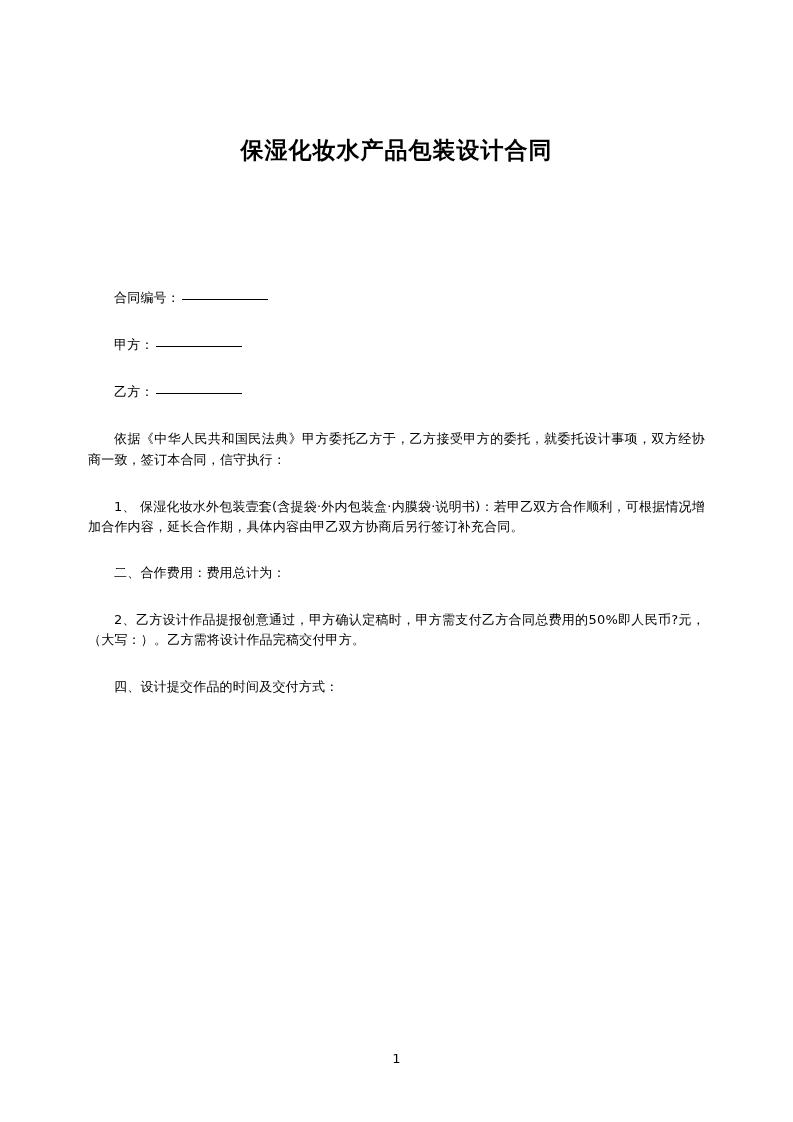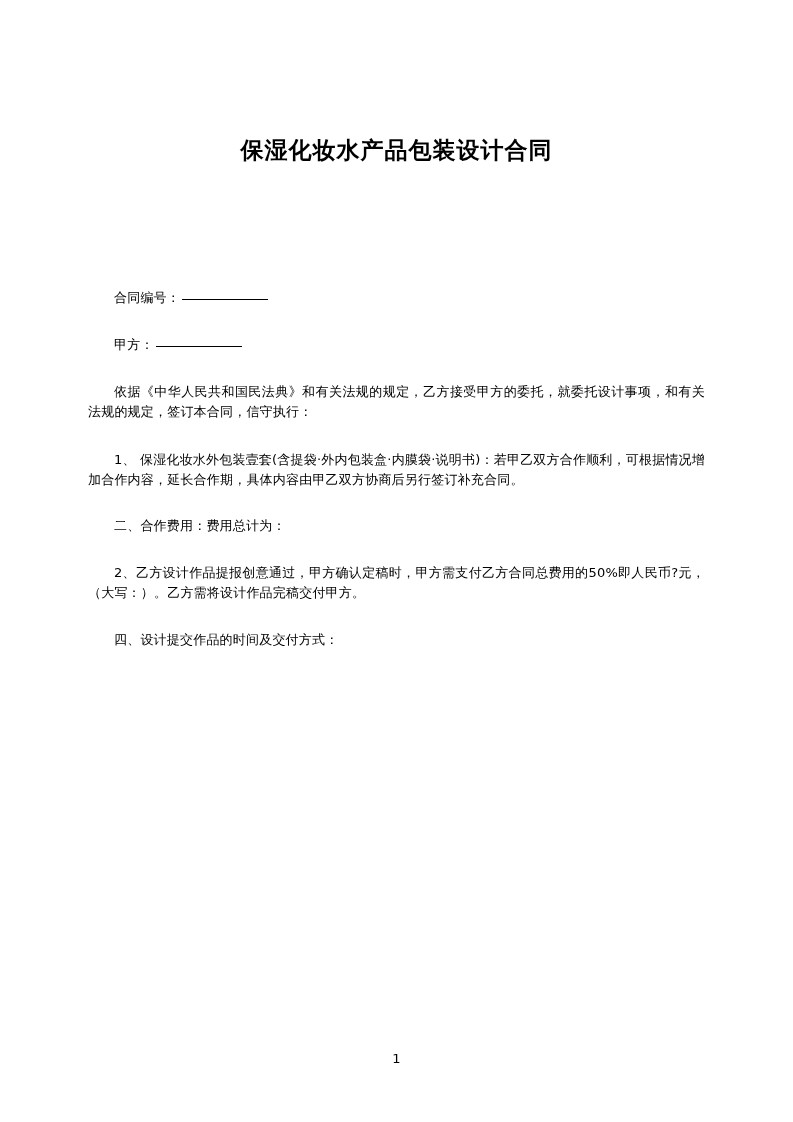--- a/index.html
+++ b/index.html
@@ -82,22 +82,23 @@
 <div class="page">
 
   <h1 class="doc-title">保湿化妆水产品包装设计合同</h1>
 
   <div class="body-block">
 
     <p class="para field"><span>合同编号：</span><span class="blank-line"></span></p>
 
     <p class="para field"><span>甲方：</span><span class="blank-line"></span></p>
 
+    <p class="para field"><span>乙方：</span><span class="blank-line"></span></p>
 
-    <p class="para indent">依据《中华人民共和国民法典》和有关法规的规定，乙方接受甲方的委托，就委托设计事项，和有关法规的规定，签订本合同，信守执行：</p>
+    <p class="para indent">依据《中华人民共和国民法典》甲方委托乙方于，乙方接受甲方的委托，就委托设计事项，双方经协商一致，签订本合同，信守执行：</p>
 
 
     <p class="para sub">1、  保湿化妆水外包装壹套(含提袋·外内包装盒·内膜袋·说明书)：若甲乙双方合作顺利，可根据情况增加合作内容，延长合作期，具体内容由甲乙双方协商后另行签订补充合同。</p>
 
     <p class="para indent">二、合作费用：费用总计为：</p>
 
 
 
     <p class="para indent">2、乙方设计作品提报创意通过，甲方确认定稿时，甲方需支付乙方合同总费用的50%即人民币?元，（大写：）。乙方需将设计作品完稿交付甲方。</p>
 

